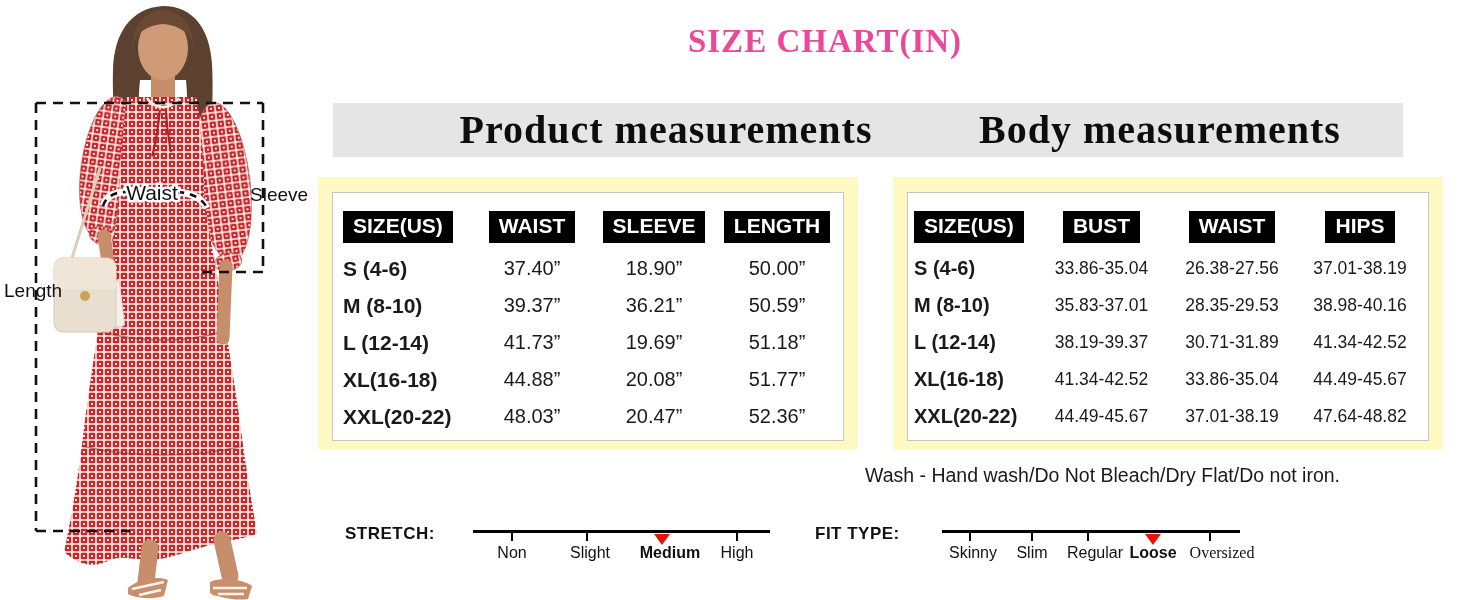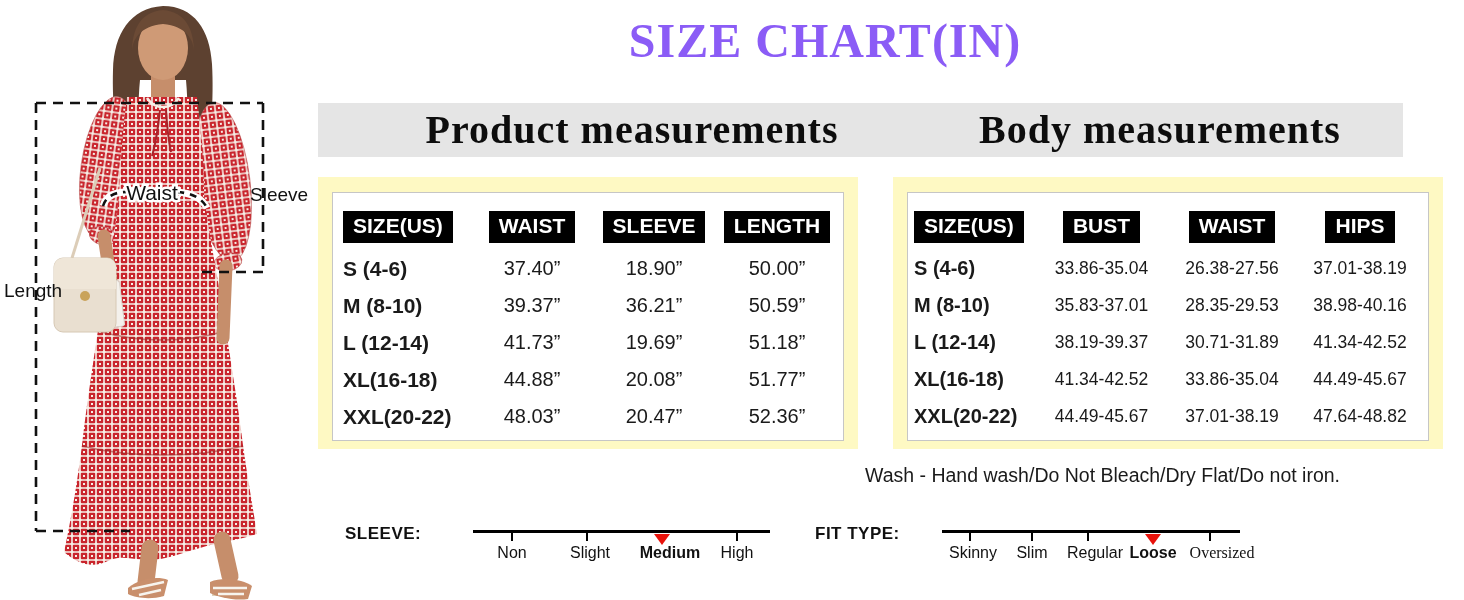--- a/index.html
+++ b/index.html
@@ -1,27 +1,27 @@
 <!DOCTYPE html>
 <html><head>
 <meta charset="utf-8">
 <style>
   html,body{margin:0;padding:0;background:#fff;}
   #stage{position:relative;width:1464px;height:600px;background:#fff;overflow:hidden;
          font-family:"Liberation Sans",sans-serif;color:#111;}
 
   
   .main-title{position:absolute;left:310px;top:12px;width:1030px;text-align:center;
-    font-family:"Liberation Serif",serif;font-weight:bold;font-size:48px;letter-spacing:1px;
-    line-height:58px;color:#8b5cf6;}
+    font-family:"Liberation Serif",serif;font-weight:bold;font-size:33px;letter-spacing:1px;
+    line-height:58px;color:#ec4899;}
 
   .section-head{position:absolute;top:103px;height:54px;background:#e5e5e5;text-align:center;
     font-family:"Liberation Serif",serif;font-weight:bold;font-size:40px;line-height:54px;
     letter-spacing:1px;color:#0d0d0d;white-space:nowrap;}
-  .section-head.product{left:318px;width:628px;}
+  .section-head.product{left:333px;width:628px;padding-left:19px;}
   .section-head.body{left:917px;width:486px;}
 
   
   .panel{position:absolute;top:177px;height:272px;background:#fef9c3;}
   .panel.product{left:318px;width:540px;}
   .panel.body{left:893px;width:550px;}
   .card{position:absolute;left:14px;right:14px;top:15px;bottom:8px;background:#fff;
         border:1px solid #c6c6c6;padding-top:11px;}
 
   .trow{display:flex;align-items:center;height:37px;}
@@ -214,21 +214,21 @@
         <div class="cell b1">44.49-45.67</div>
         <div class="cell b2">37.01-38.19</div>
         <div class="cell b3">47.64-48.82</div>
       </div>
     </div>
   </div>
 
   <div class="care-note">Wash - Hand wash/Do Not Bleach/Dry Flat/Do not iron.</div>
 
   <div>
-    <div class="scale-label" style="left:345px;">SLEEVE:</div>
+    <div class="scale-label" style="left:345px;">STRETCH:</div>
     <div class="scale-line" style="left:473px;width:297px;"></div>
     <div class="tick" style="left:511px;"></div>
     <div class="tick" style="left:586px;"></div>
     <div class="tick" style="left:736px;"></div>
     <div class="marker" style="left:662px;"></div>
     <div class="opt" style="left:512px;">Non</div>
     <div class="opt" style="left:590px;">Slight</div>
     <div class="opt selected" style="left:664px;padding-left:12px;">Medium</div>
     <div class="opt" style="left:737px;">High</div>
   </div>

